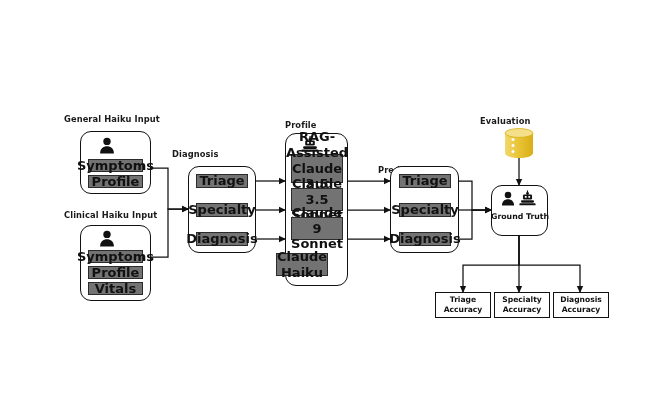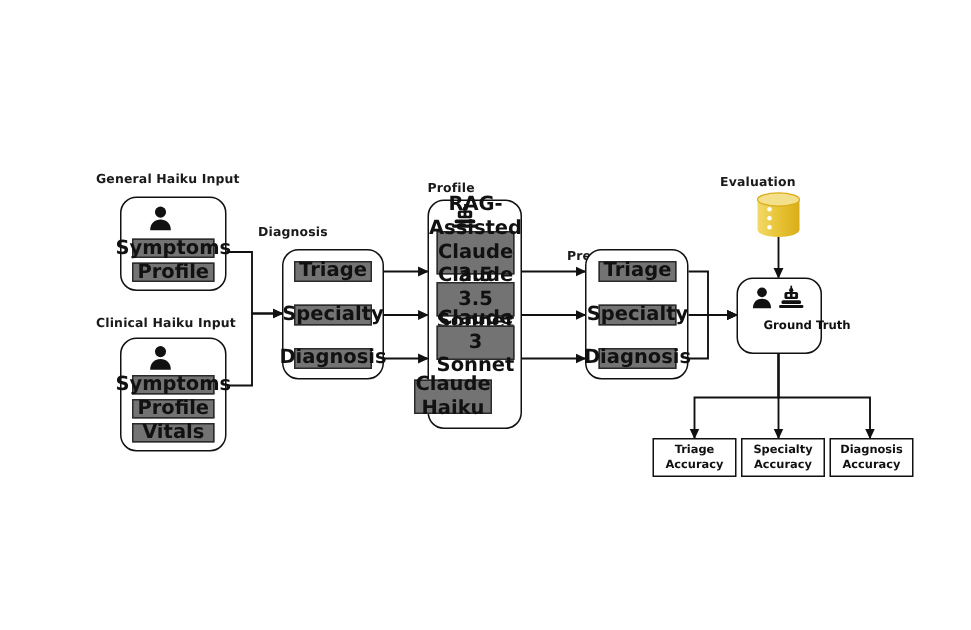--- a/index.html
+++ b/index.html
@@ -78,21 +78,20 @@
   }
 
   
   .gt-caption {
     position: absolute;
     font-size: 7.8px;
     font-weight: bold;
     color: #111111;
     white-space: nowrap;
     text-align: center;
-    padding-left: 18px;
   }
 
   .icon-holder {
     position: absolute;
     display: block;
   }
 
   svg { display: block; overflow: visible; }
 </style>
 </head>
@@ -182,21 +181,21 @@
     <rect x="2.1" y="10.3" width="13.8" height="2.6" rx="1.1" fill="#111111"></rect>
     <rect x="0.4" y="13.6" width="17.2" height="2.2" rx="1" fill="#111111"></rect>
   </svg>
 </span>
 
 <div class="item-box" style="left:291px; top:154px; width:52px; height:29px;">RAG-Assisted
 Claude 3.5
 Sonnet</div>
 <div class="item-box" style="left:291px; top:188px; width:52px; height:23px;">Claude 3.5
 Sonnet</div>
-<div class="item-box" style="left:291px; top:217px; width:52px; height:23px;">Claude 3
+<div class="item-box" style="left:291px; top:217px; width:52px; height:23px;">Claude 9
 Sonnet</div>
 <div class="item-box" style="left:276px; top:253px; width:52px; height:23px;">Claude
 Haiku</div>
 
 <div class="group-label" style="left:378px; top:166px;">Predictions</div>
 
 <div class="round-box" style="left:390px; top:166px; width:69px; height:87px;"></div>
 
 <div class="item-box" style="left:399px; top:174px; width:52px; height:14px;">Triage</div>
 <div class="item-box" style="left:399px; top:203px; width:52px; height:14px;">Specialty</div>

